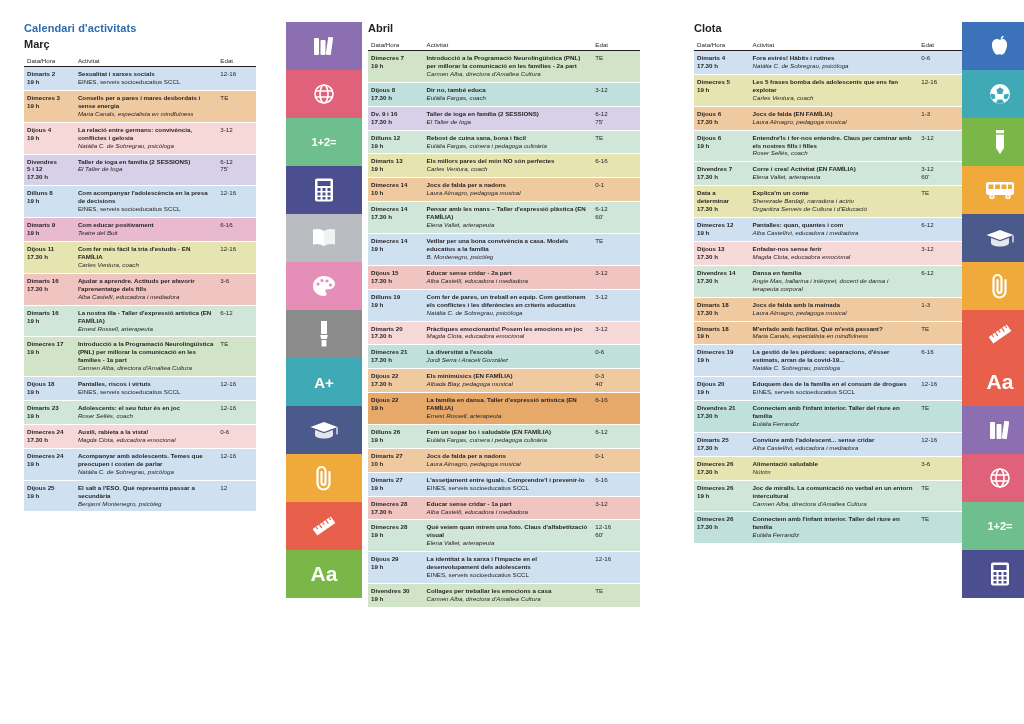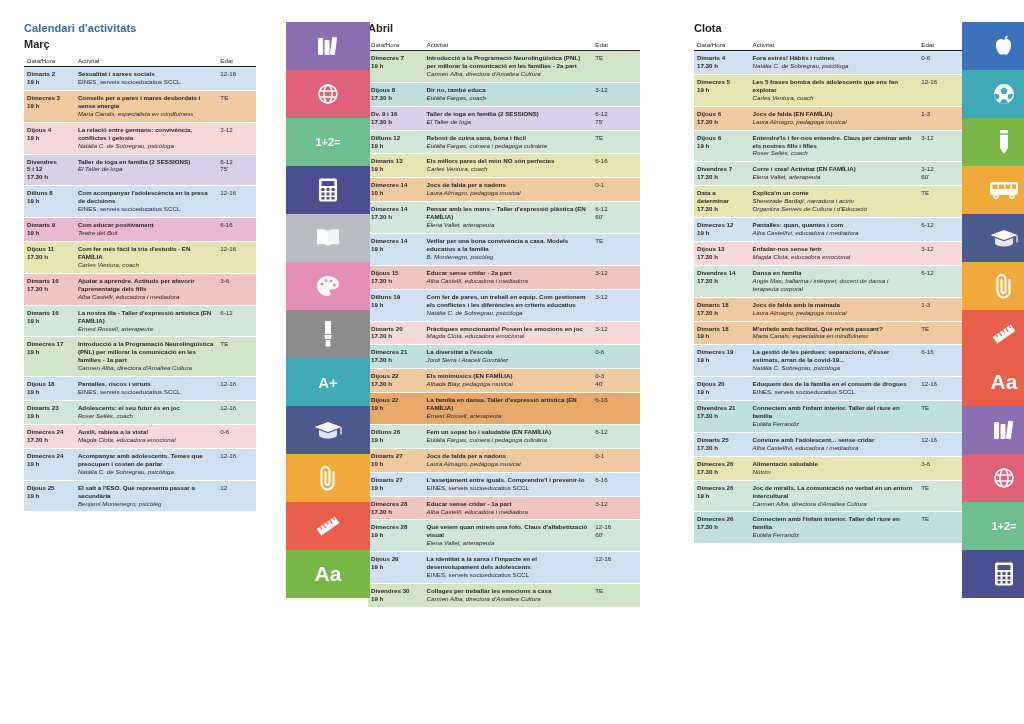--- a/index.html
+++ b/index.html
@@ -53,21 +53,21 @@
   .act-sub{font-weight:normal;}
   .it{font-style:italic;}
   .age{font-weight:normal;}
   tr.row td{border-bottom:1px solid #ffffff;}
 
   
   .strip{position:absolute;top:22px;width:62px;}
   .strip-1{left:286px;}
   .strip-2{left:962px;}
   .tile{
-    width:84px;height:48px;position:relative;display:block;
+    width:76px;height:48px;position:relative;display:block;
     overflow:hidden;
   }
   .tile svg{display:block;margin:0 auto;}
   .tile .glyph{
     position:absolute;left:0;right:0;top:50%;transform:translateY(-50%);
     text-align:center;color:#ffffff;font-weight:bold;
   }
   .tile .glyph.big{font-size:21px;}
   .tile .glyph.mid{font-size:15px;}
   .tile .glyph.sm{font-size:11px;}

